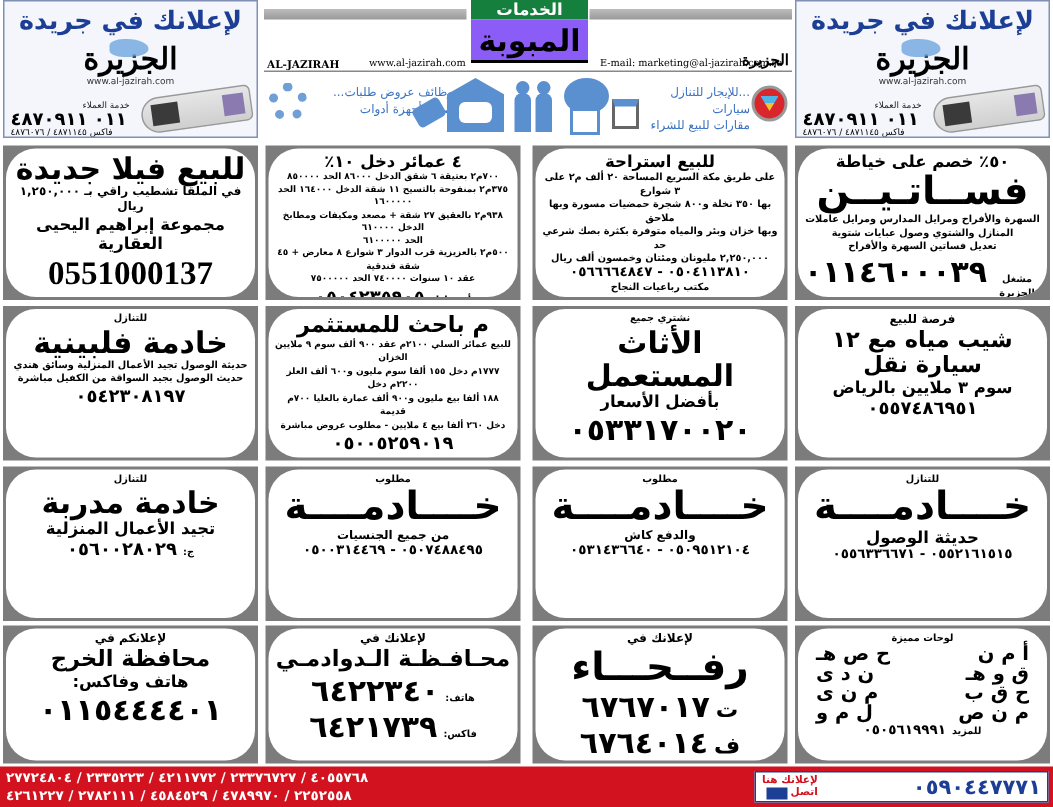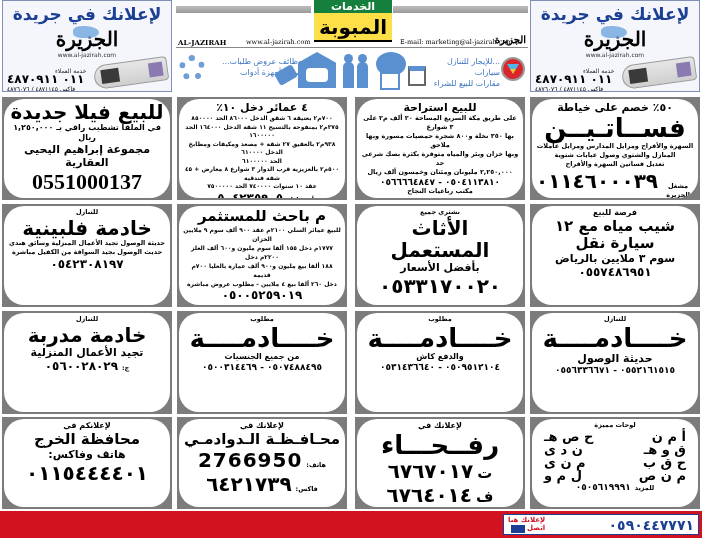--- a/index.html
+++ b/index.html
@@ -20,21 +20,21 @@
   .promo .paper { position: absolute; right: 3px; top: 60px; width: 74px; height: 24px; background: linear-gradient(#e6e6e6,#cfcfcf); border-radius: 12px 4px 4px 12px; transform: rotate(-8deg); border: 1px solid #999; }
   .promo .paper::before { content:""; position:absolute; left:6px; top:4px; width:18px; height:14px; background:#3a3a3a; }
   .promo .paper::after { content:""; position:absolute; right:4px; top:4px; width:14px; height:14px; background:#8a7ab0; }
 
   .banner { position: absolute; left: 176px; top: 0; width: 352px; height: 92px; }
   .banner .bar { position: absolute; top: 6px; height: 7px; background: linear-gradient(#bdbdbd,#9a9a9a); }
   .banner .bar.l { left: 0; width: 135px; }
   .banner .bar.r { right: 0; width: 135px; }
   .banner .title-box { position: absolute; left: 138px; top: 0; width: 78px; height: 42px; }
   .banner .t1 { height: 13px; background: #15803d; color: #fff; font-size: 11px; font-weight: bold; text-align: center; line-height: 13px; }
-  .banner .t2 { height: 29px; background: #fde047; color: #000; font-size: 20px; font-weight: bold; text-align: center; line-height: 29px; border-bottom: 2px solid #000; }
+  .banner .t2 { height: 29px; background: #8b5cf6; color: #000; font-size: 20px; font-weight: bold; text-align: center; line-height: 29px; border-bottom: 2px solid #000; }
   .banner .brand-en { position: absolute; left: 2px; top: 38px; font-size: 7px; font-family: "DejaVu Serif", serif; font-weight: bold; direction: ltr; }
   .banner .web { position: absolute; left: 70px; top: 38px; font-size: 6.5px; font-family: "DejaVu Serif", serif; direction: ltr; }
   .banner .email { position: absolute; left: 224px; top: 38px; font-size: 6.5px; font-family: "DejaVu Serif", serif; direction: ltr; }
   .banner .brand-ar { position: absolute; right: 2px; top: 34px; font-size: 10px; font-family: "DejaVu Serif", serif; font-weight: bold; }
   .banner .rule { position: absolute; left: 0; right: 0; top: 47px; height: 1px; background: #888; }
   .banner .icons { position: absolute; left: 0; right: 0; top: 52px; height: 38px; }
   .ic { position: absolute; }
   .ic.dial { left: 3px; top: 3px; width: 26px; height: 26px; border-radius: 50%; border: 6px dotted #6f9fd6; background: #fff; }
   .ic.cat1 { left: 36px; top: 4px; font-size: 8px; color: #3d74c2; line-height: 11px; text-align: right; width: 90px; }
   .ic.fl { left: 100px; top: 16px; width: 20px; height: 14px; background: #5a8fd0; border-radius: 3px; transform: rotate(-30deg); }
@@ -316,39 +316,43 @@
   </div>
 </div>
   </div>
 
 <div class="ad c3 r4">
     <div class="inner">
   <div class="t-s">لإعلانك في</div>
   <div class="t-l">محـافـظـة الـدوادمـي</div>
   <div class="line-row">
     <span class="t-xs">هاتف:</span>
-    <span class="num l">2766950</span>
+    <span class="num l">٦٤٢٢٣٤٠</span>
   </div>
   <div class="line-row">
     <span class="t-xs">فاكس:</span>
     <span class="num l">٦٤٢١٧٣٩</span>
   </div>
 </div>
   </div>
 
 <div class="ad c4 r4">
     <div class="inner">
   <div class="t-s">لإعلانكم في</div>
   <div class="t-l">محافظة الخرج</div>
   <div class="t-m">هاتف وفاكس:</div>
   <div class="num l">٠١١٥٤٤٤٤٠١</div>
 </div>
   </div>
 
 <div class="footer">
+  <div class="nums">
+    <div>٤٠٥٥٧٦٨ / ٢٣٣٧٦٧٢٧ / ٤٢١١٧٧٢ / ٢٣٣٥٢٢٣ / ٢٧٧٢٤٨٠٤</div>
+    <div>٢٢٥٢٥٥٨ / ٤٧٨٩٩٧٠ / ٤٥٨٤٥٢٩ / ٢٧٨٢١١١ / ٤٢٦١٢٢٧</div>
+  </div>
   <div class="cta">
     <span class="cta-num">٠٥٩٠٤٤٧٧٧١</span>
     <span class="cta-text">
       <div>لإعلانك هنا</div>
       <div><span>اتصل</span><span class="phone-ic"></span></div>
     </span>
   </div>
 </div>
 
 </body></html>

